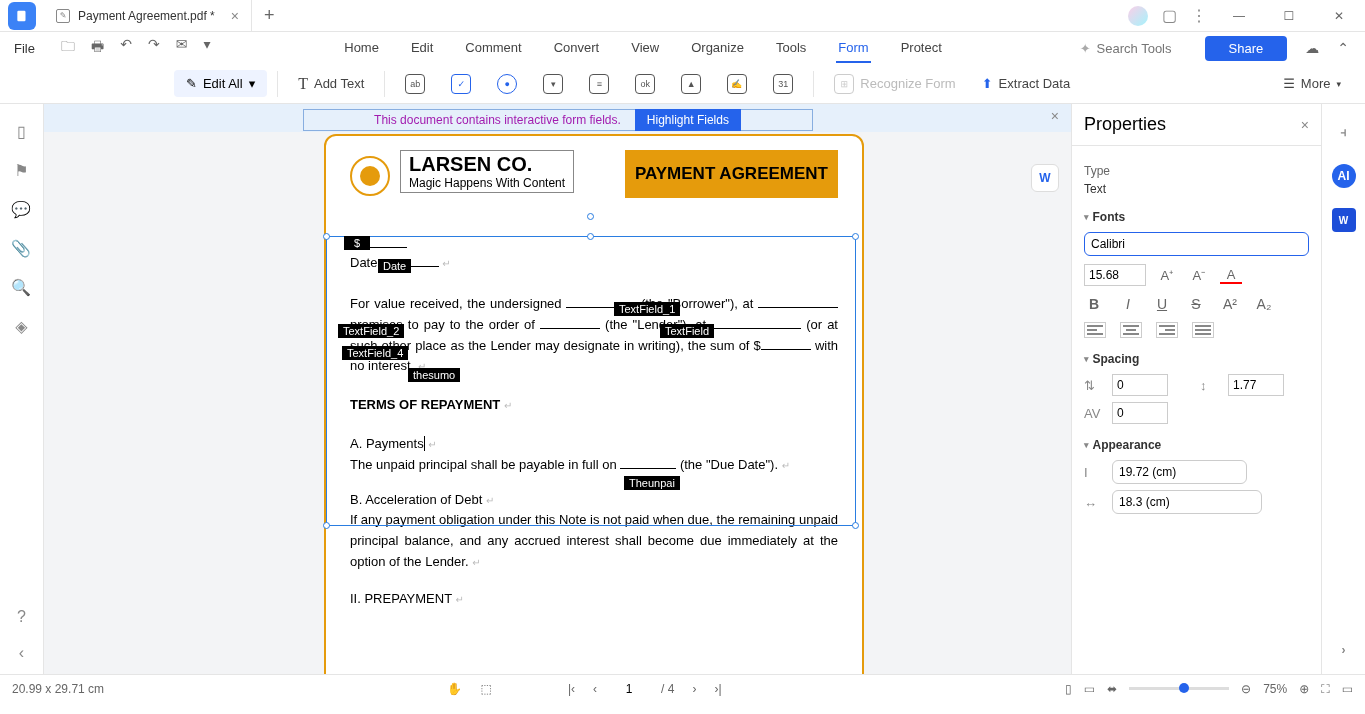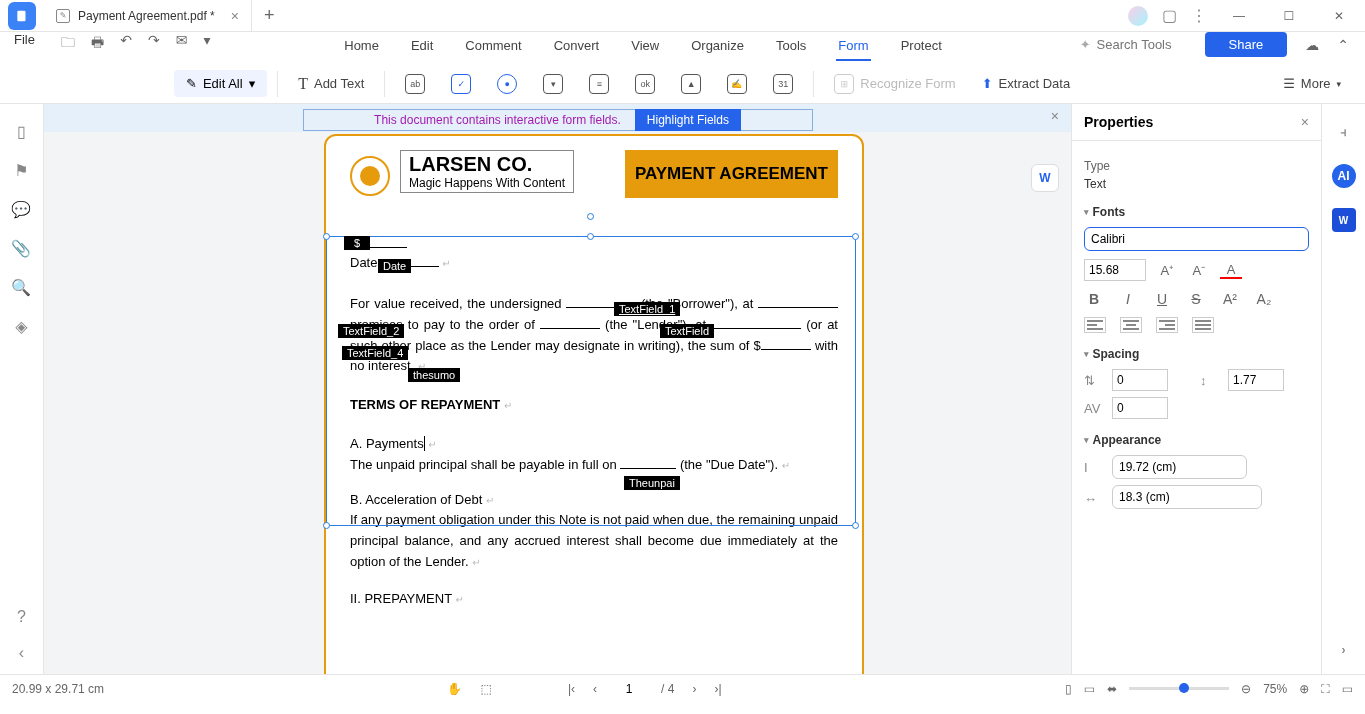--- a/index.html
+++ b/index.html
@@ -12,21 +12,21 @@
 .tab { display: flex; align-items: center; gap: 8px; padding: 0 12px; height: 32px; border-right: 1px solid #e5e5e5; }
 .tab-icon { width: 14px; height: 14px; border: 1px solid #888; border-radius: 2px; display:flex; align-items:center; justify-content:center; font-size:8px; color:#888; }
 .tab-title { font-size: 12px; color: #333; }
 .tab-close { font-size: 14px; color: #888; margin-left: 8px; }
 .plus-tab { padding: 0 12px; font-size: 18px; color: #666; }
 .titlebar-right { margin-left: auto; display: flex; align-items: center; gap: 14px; padding-right: 8px; }
 .user-av { width: 20px; height: 20px; border-radius: 50%; background: linear-gradient(135deg,#fbcfe8,#a5f3fc); }
 .winbtn { width: 36px; height: 28px; display:flex; align-items:center; justify-content:center; color:#666; font-size:12px; }
 
 
-.menubar { height: 32px; display: flex; align-items: flex-start; background: #fff; }
+.menubar { height: 32px; display: flex; align-items: center; background: #fff; }
 .file-btn { padding: 0 14px; font-size: 13px; color: #333; }
 .mb-icons { display:flex; gap:16px; padding: 0 12px; color:#666; }
 .mb-icons span { font-size:14px; }
 .menuspace { flex:1; }
 .menutabs { display:flex; gap:28px; }
 .menutab { font-size: 13px; color: #444; padding: 6px 2px; }
 .menutab.active { color: #2563eb; border-bottom: 2px solid #2563eb; }
 .menuright { display:flex; align-items:center; gap:18px; padding: 0 16px; }
 .search-tools { display:flex; align-items:center; gap:6px; color:#aaa; font-size:13px; }
 .search-tools input { border:none; outline:none; font-size:13px; width:90px; color:#666; }
@@ -71,21 +71,21 @@
 .doc-text { font-size:13px; line-height:1.6; margin-top:8px; text-align:justify; }
 .doc-text b { font-weight:bold; }
 .ret { color:#bbb; font-size:10px; }
 .blank { display:inline-block; border-bottom:1px solid #000; }
 
 .wic { position:absolute; right:12px; top:60px; width:28px; height:28px; background:#fff; border:1px solid #ddd; border-radius:6px; display:flex; align-items:center; justify-content:center; color:#2563eb; font-size:12px; font-weight:bold; }
 
 
 .props { width:250px; border-left:1px solid #e5e5e5; background:#fff; display:flex; flex-direction:column; overflow:hidden; }
 .props-head { display:flex; align-items:center; padding:10px 12px; border-bottom:1px solid #e5e5e5; }
-.props-head h3 { font-size:14px; font-weight:700; }
+.props-head h3 { font-size:18px; font-weight:400; }
 .props-head .x { margin-left:auto; color:#888; font-size:14px; }
 .props-body { padding:10px 12px; overflow:auto; font-size:12px; color:#333; }
 .p-label { color:#666; margin:8px 0 4px; }
 .p-sec { font-weight:600; margin:14px 0 8px; display:flex; align-items:center; gap:4px; }
 .p-sec::before { content:'▾'; font-size:9px; color:#888; }
 .p-input { width:100%; border:1px solid #ccc; padding:4px 6px; font-size:12px; border-radius:6px; }
 .font-sz-row { display:flex; align-items:center; gap:10px; margin-top:8px; }
 .fsz { width:62px; border:1px solid #ccc; padding:3px 4px; font-size:12px; }
 .aicon { width:22px; height:18px; display:flex; align-items:center; justify-content:center; color:#666; font-size:13px; }
 .style-row { display:flex; gap:14px; margin:10px 0; }
@@ -270,21 +270,21 @@
         <div class="sel-handle" style="left:-4px; top:-4px;"></div>
         <div class="sel-handle" style="right:-4px; top:-4px;"></div>
         <div class="sel-handle" style="left:-4px; bottom:-4px;"></div>
         <div class="sel-handle" style="right:-4px; bottom:-4px;"></div>
         <div class="sel-handle" style="left:50%; top:-4px; margin-left:-4px;"></div>
         <div class="sel-handle" style="left:50%; top:-24px; margin-left:-4px;"></div>
       </div>
 
       <div class="field-label" style="left:18px; top:100px; padding:1px 10px;">$</div>
       <div class="field-label" style="left:52px; top:123px;">Date</div>
-      <div class="field-label" style="left:288px; top:166px;text-decoration:underline;">TextField_1</div>
+      <div class="field-label" style="left:288px; top:166px;">TextField_1</div>
       <div class="field-label" style="left:12px; top:188px;">TextField_2</div>
       <div class="field-label" style="left:334px; top:188px;">TextField</div>
       <div class="field-label" style="left:16px; top:210px;">TextField_4</div>
       <div class="field-label" style="left:82px; top:232px;">thesumo</div>
       <div class="field-label" style="left:298px; top:340px;">Theunpai</div>
 
       <div style="margin-top:38px; font-size:13px;">
         <b>$</b><span class="blank" style="width:50px;"></span>
       </div>
       <div style="font-size:13px; margin-top:4px;">

